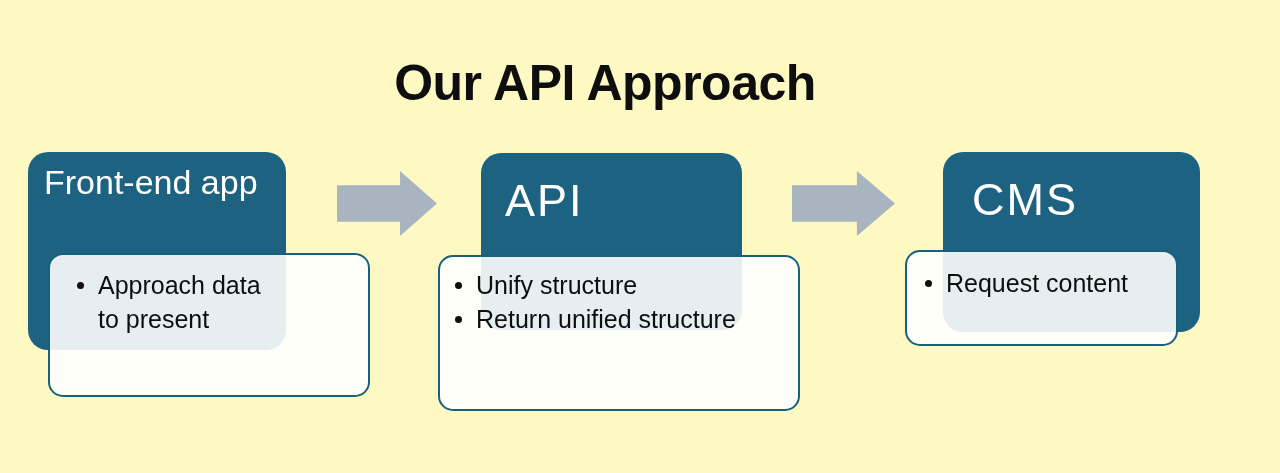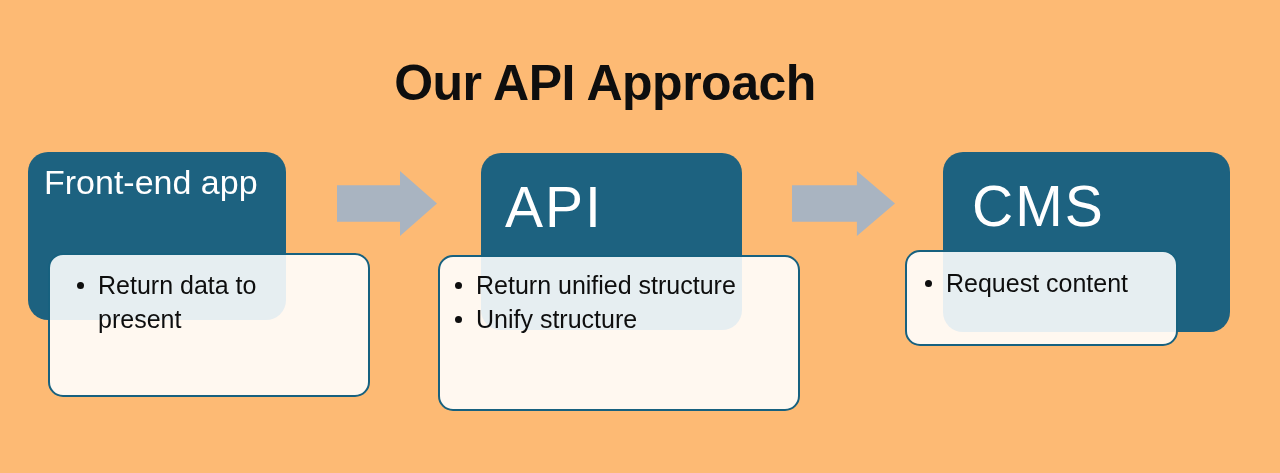--- a/index.html
+++ b/index.html
@@ -1,19 +1,19 @@
 <!DOCTYPE html>
 <html><head>
 <meta charset="utf-8">
 <style>
   html,body{margin:0;padding:0;background:#ffffff;}
   .canvas{
     position:relative;
     width:1280px;height:473px;
-    background:#fdba74;
+    background:#fef9c3;
     overflow:hidden;
     font-family:"Liberation Sans","DejaVu Sans",sans-serif;
   }
   .title{
     position:absolute;left:0;top:56px;width:1210px;margin:0;
     text-align:center;
     font-size:50px;font-weight:700;letter-spacing:-0.5px;
     color:#0e0e0e;line-height:1.1;
   }
   
@@ -23,21 +23,21 @@
     border-radius:20px;
     z-index:1;
   }
   .hdr{
     position:absolute;
     color:#ffffff;
     white-space:nowrap;
     line-height:1.15;
   }
   .hdr-sm{left:16px;top:11px;font-size:34px;}
-  .hdr-lg{top:22px;font-size:57px;letter-spacing:2px;}
+  .hdr-lg{top:22px;font-size:45px;letter-spacing:2px;}
   
   .card{
     position:absolute;
     background:rgba(255,255,255,0.89);
     border:2px solid #17617f;
     border-radius:15px;
     box-sizing:border-box;
     z-index:2;
   }
   
@@ -58,64 +58,64 @@
   }
   
   .arrow{
     position:absolute;
     width:100px;height:65px;
     background:#a9b4c1;
     clip-path:polygon(0% 22%,63% 22%,63% 0%,100% 50%,63% 100%,63% 78%,0% 78%);
     z-index:0;
   }
   
-  #t1{left:28px;top:152px;width:258px;height:168px;}
+  #t1{left:28px;top:152px;width:258px;height:198px;}
   #c1{left:48px;top:253px;width:322px;height:144px;}
   #b1{left:76px;top:268px;width:204px;}
   
   #t2{left:481px;top:153px;width:261px;height:177px;}
   #t2 .hdr-lg{left:24px;}
   #c2{left:438px;top:255px;width:362px;height:156px;}
   #b2{left:454px;top:268px;width:336px;}
   
-  #t3{left:943px;top:152px;width:287px;height:180px;}
+  #t3{left:943px;top:152px;width:257px;height:180px;}
   #t3 .hdr-lg{left:29px;}
   #c3{left:905px;top:250px;width:273px;height:96px;}
   #b3{left:924px;top:266px;width:240px;}
   
   #a1{left:337px;top:171px;width:100px;}
   #a2{left:792px;top:171px;width:103px;}
 </style>
 </head>
 <body>
 
 <div class="canvas">
 
   <h1 class="title">Our API Approach</h1>
 
   <section>
     <div class="teal" id="t1">
       <span class="hdr hdr-sm">Front-end app</span>
     </div>
     <div class="card" id="c1"></div>
     <ul class="bullets" id="b1">
-      <li>Return data to present</li>
+      <li>Approach data to present</li>
     </ul>
   </section>
 
   <div class="arrow" id="a1"></div>
 
   <section>
     <div class="teal" id="t2">
       <span class="hdr hdr-lg">API</span>
     </div>
     <div class="card" id="c2"></div>
     <ul class="bullets" id="b2">
+      <li>Unify structure</li>
       <li>Return unified structure</li>
-      <li>Unify structure</li>
     </ul>
   </section>
 
   <div class="arrow" id="a2"></div>
 
   <section>
     <div class="teal" id="t3">
       <span class="hdr hdr-lg">CMS</span>
     </div>
     <div class="card" id="c3"></div>

